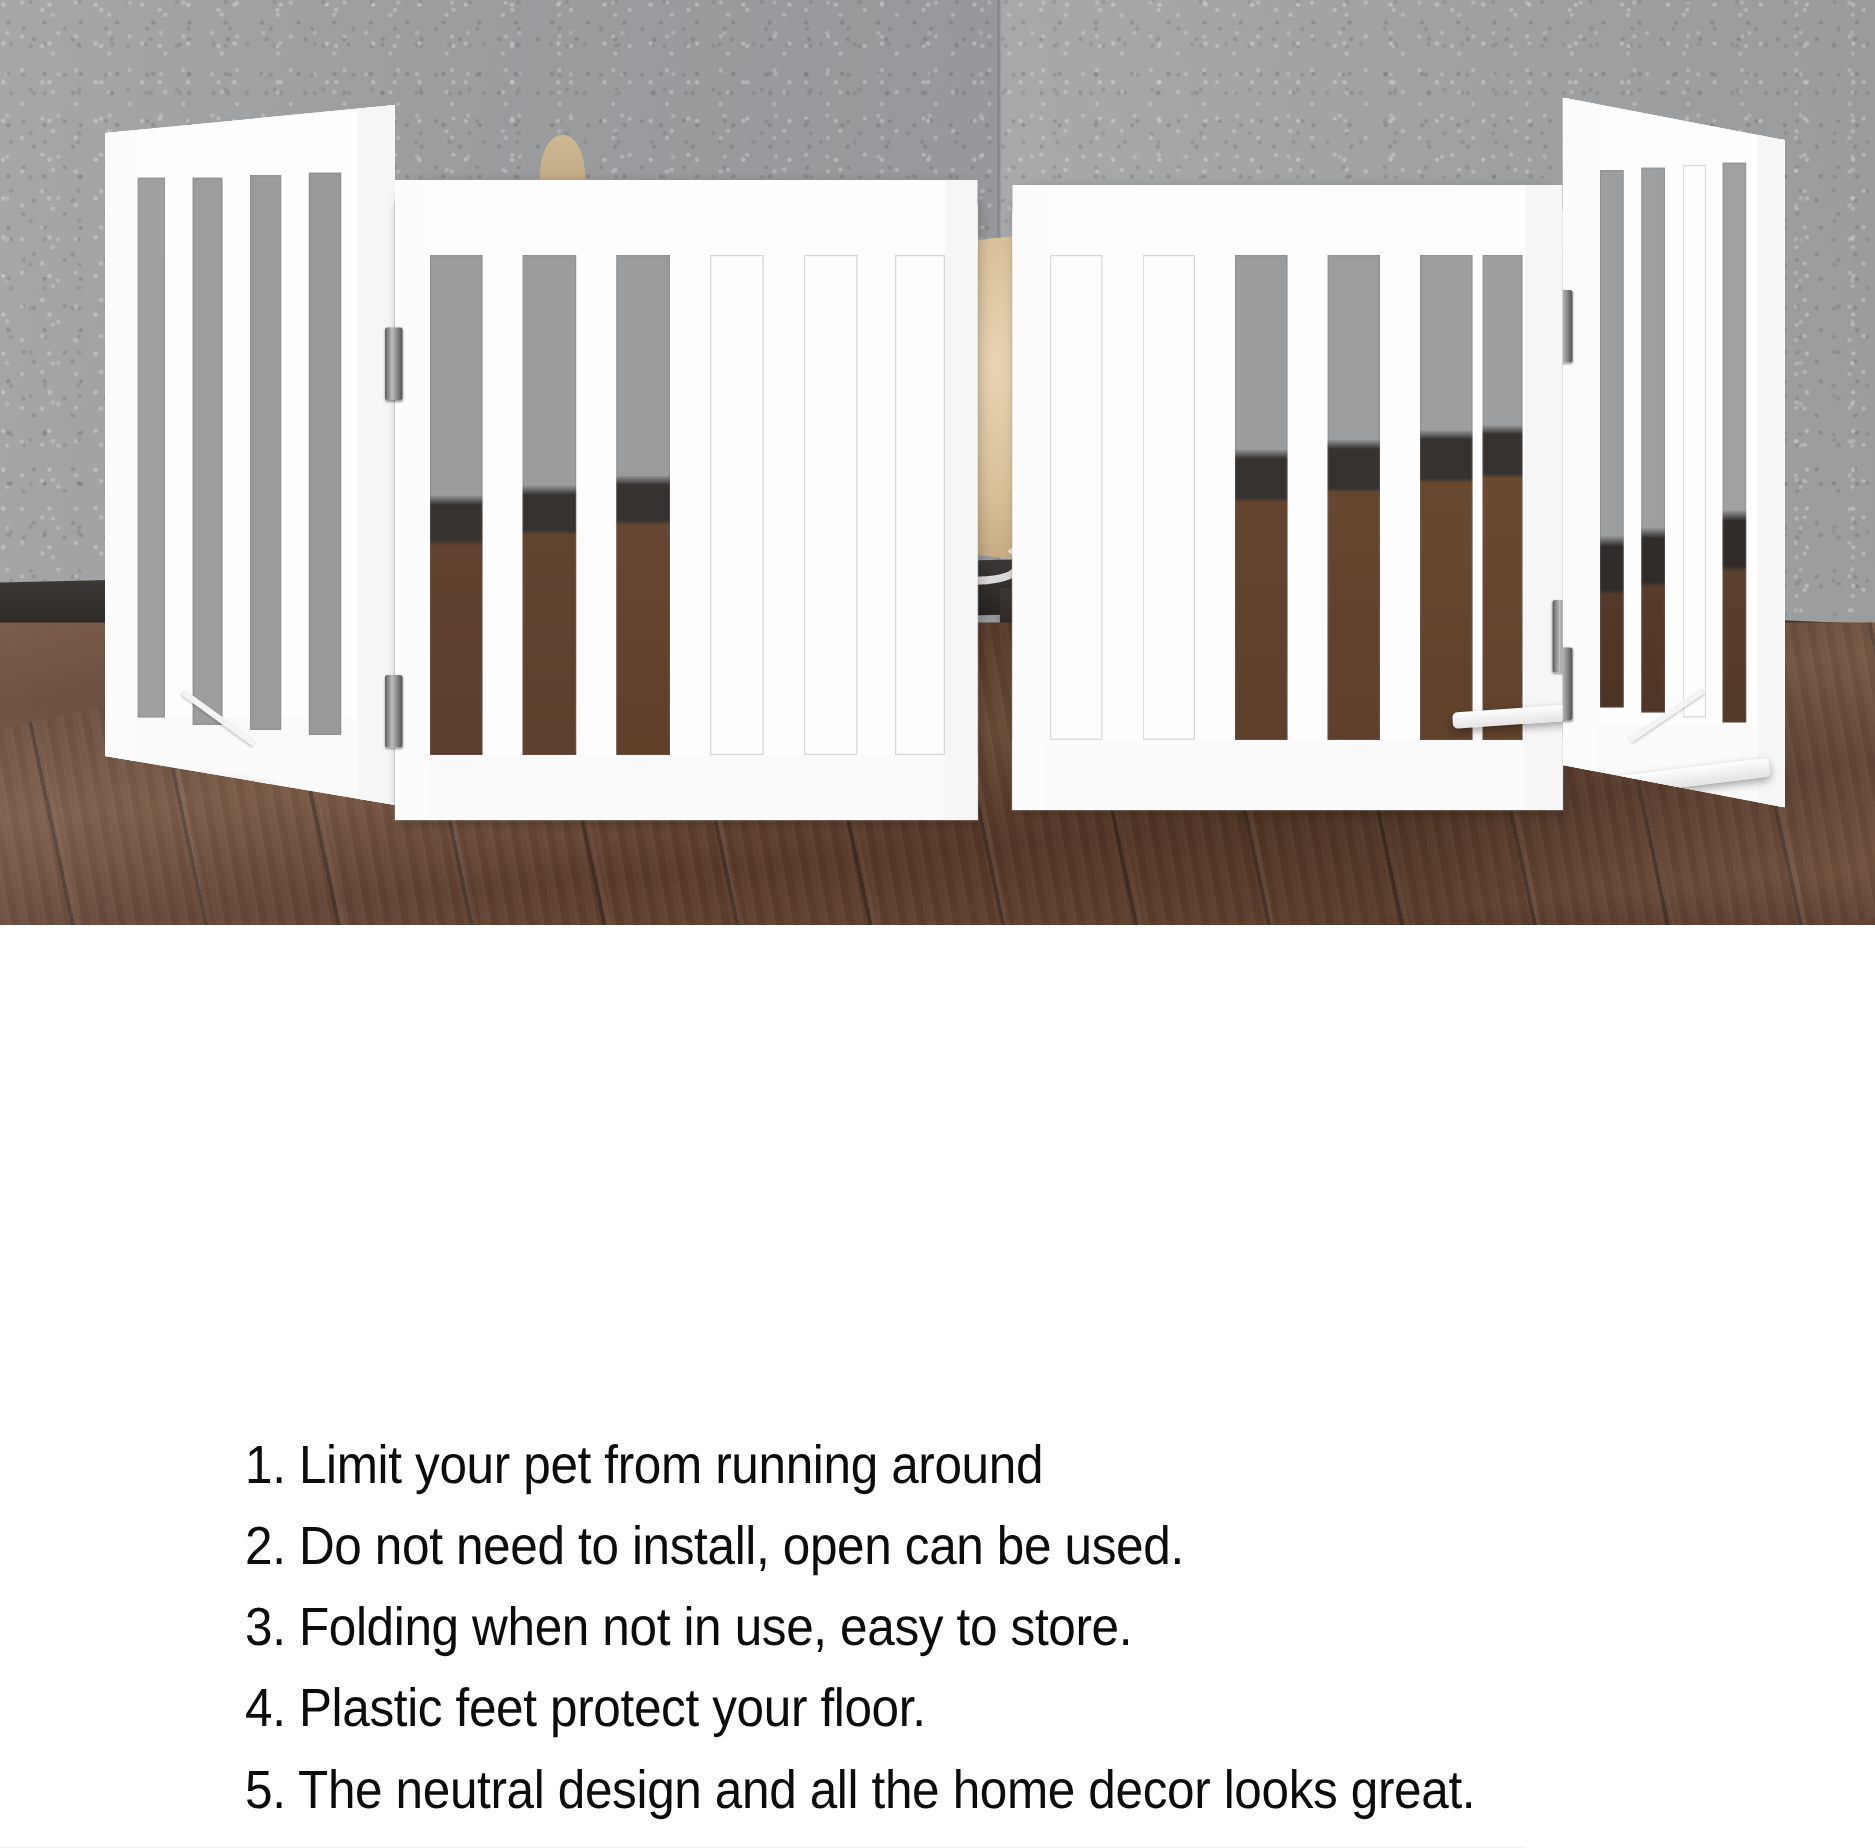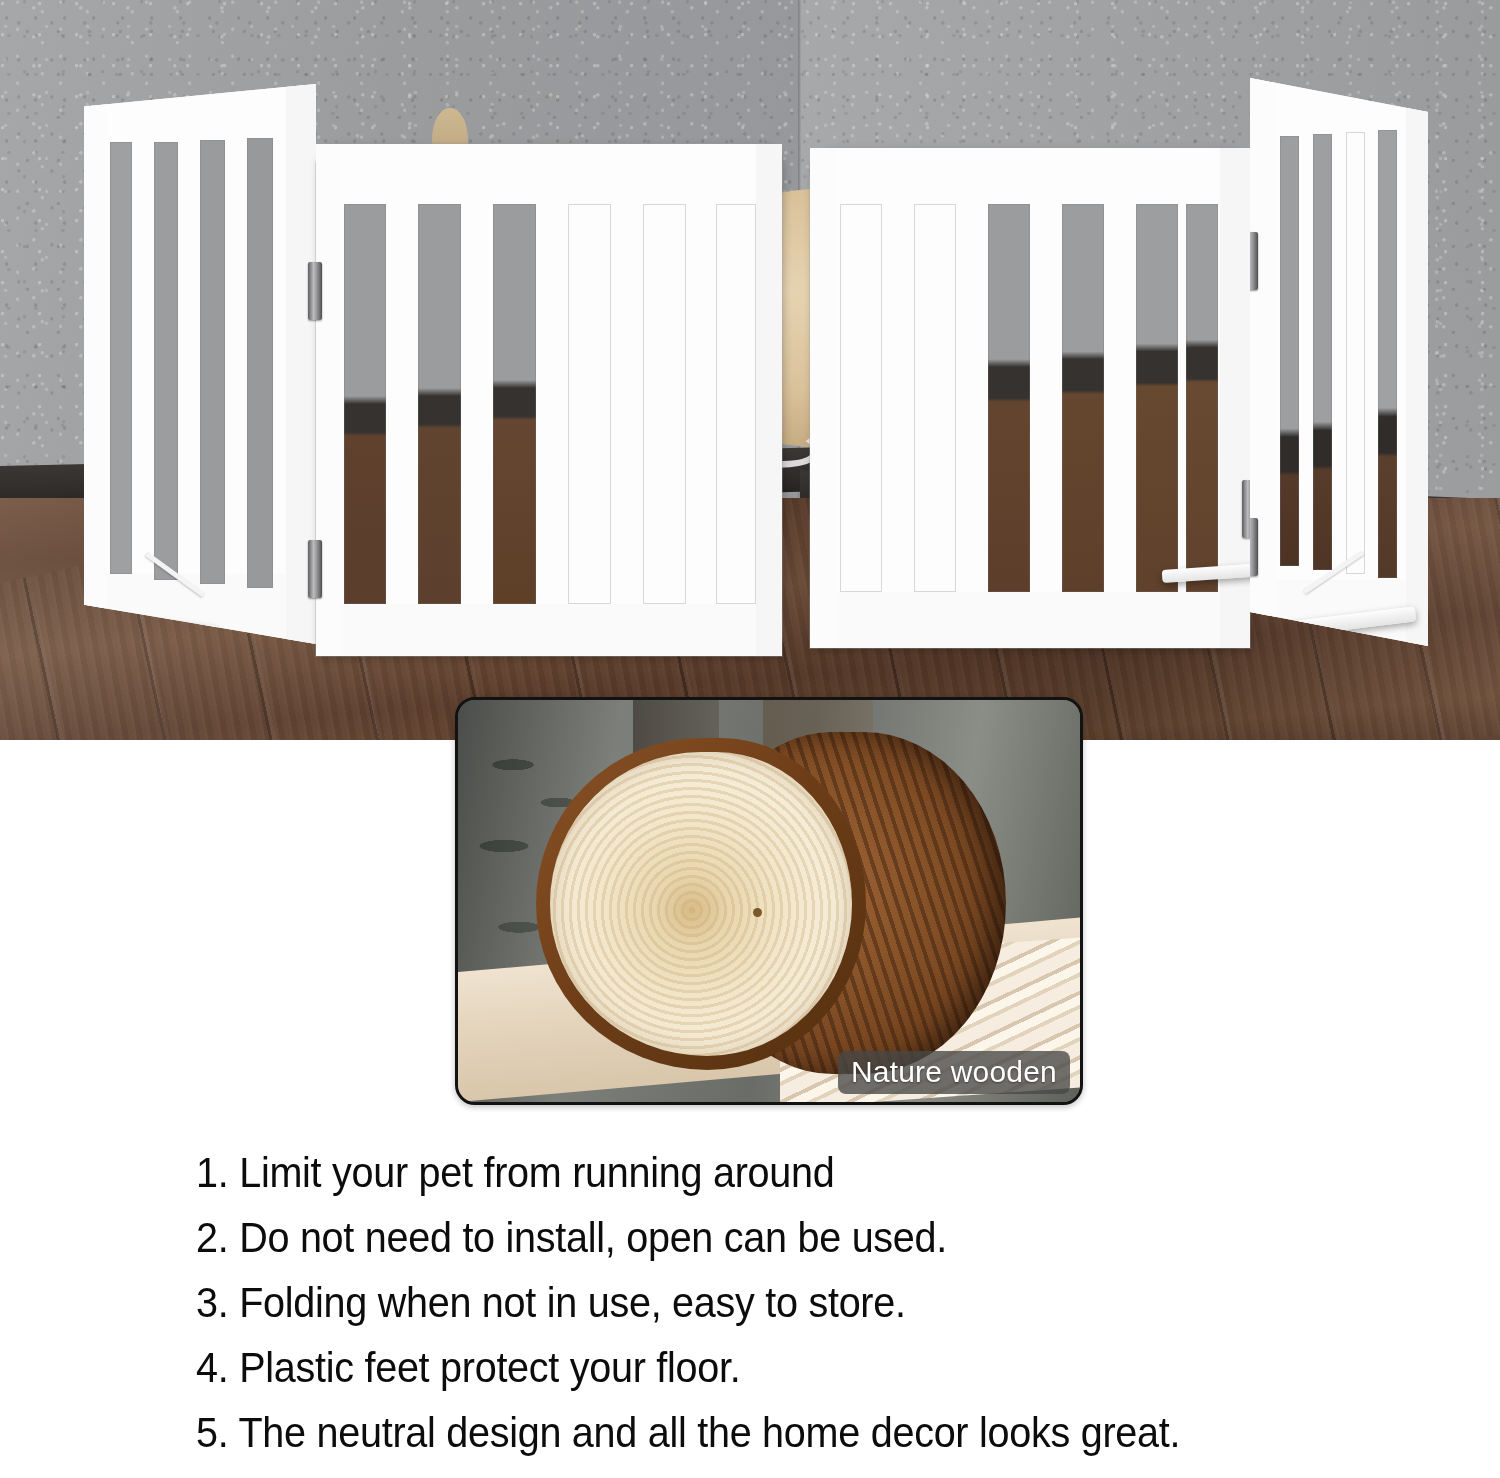--- a/index.html
+++ b/index.html
@@ -391,37 +391,20 @@
       <div class="slat-win" style="left:96px;  top:54px; width:19px; height:442px; background:linear-gradient(180deg,#9f a0a2 0%,#9fa0a2 64%,#2f2c2a 66%,#2f2c2a 74%,#593d2c 75%,#513726 100%);"></div>
       <div class="slat-win" style="left:128px; top:52px; width:19px; height:448px; background:linear-gradient(180deg,#a0a1a3 0%,#a0a1a3 62%,#2f2c2a 64%,#2f2c2a 72%,#5b3f2d 73%,#533927 100%);"></div>
       <div class="hinge" style="left:-6px; top:154px;"></div>
       <div class="hinge" style="left:-6px; top:440px;"></div>
       <div class="foot" style="left:38px; top:536px; width:128px; transform:rotate(-7deg);"></div>
       <div class="foot-brace" style="left:48px; top:492px; width:70px; height:5px; transform:rotate(-34deg);"></div>
     </div>
 
   </div>
 
-  <div class="inset">
-    <div class="inset-bg"></div>
-    <div class="inset-leaf"></div>
-    <div class="inset-postL"></div>
-    <div class="inset-postR"></div>
-    <div class="inset-table"></div>
-    <div class="inset-dowels"></div>
-
-    <div class="log">
-      <div class="log-bark"></div>
-      <div class="log-rim"></div>
-      <div class="log-face"></div>
-      <div class="log-pith"></div>
-    </div>
-
-    <div class="badge">Nature wooden</div>
-  </div>
 
   <div class="features">
     <div class="feature-line">1. Limit your pet from running around</div>
     <div class="feature-line">2. Do not need to install, open can be used.</div>
     <div class="feature-line">3. Folding when not in use, easy to store.</div>
     <div class="feature-line">4. Plastic feet protect your floor.</div>
     <div class="feature-line">5. The neutral design and all the home decor looks great.</div>
   </div>
 
 </div>

